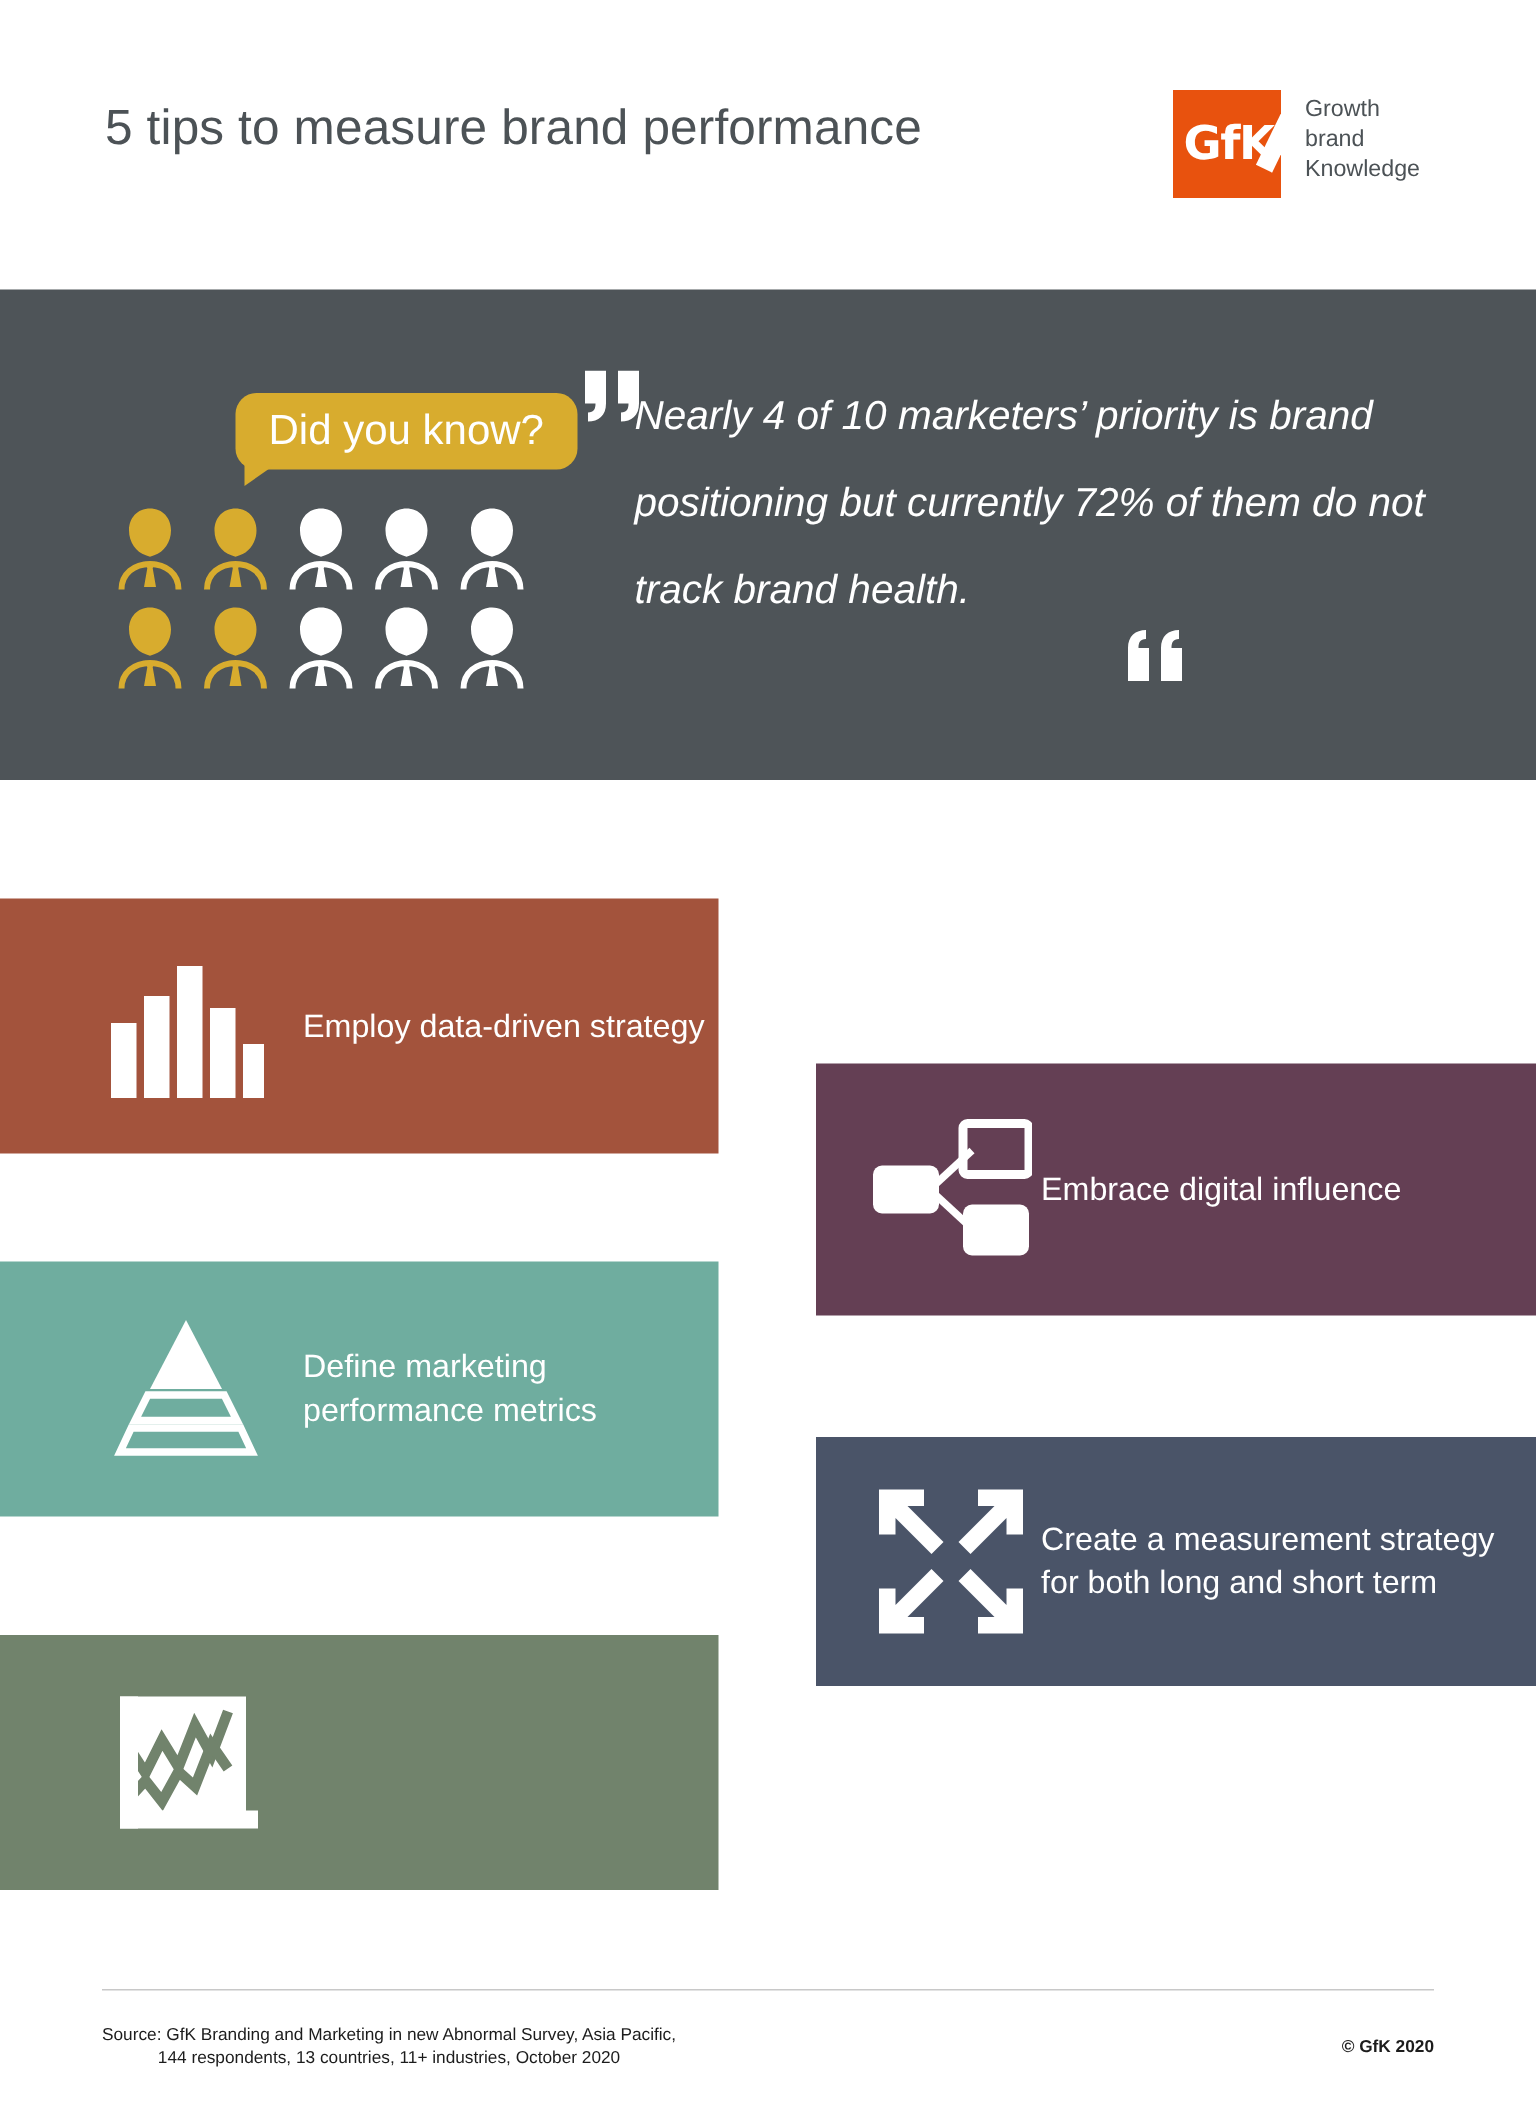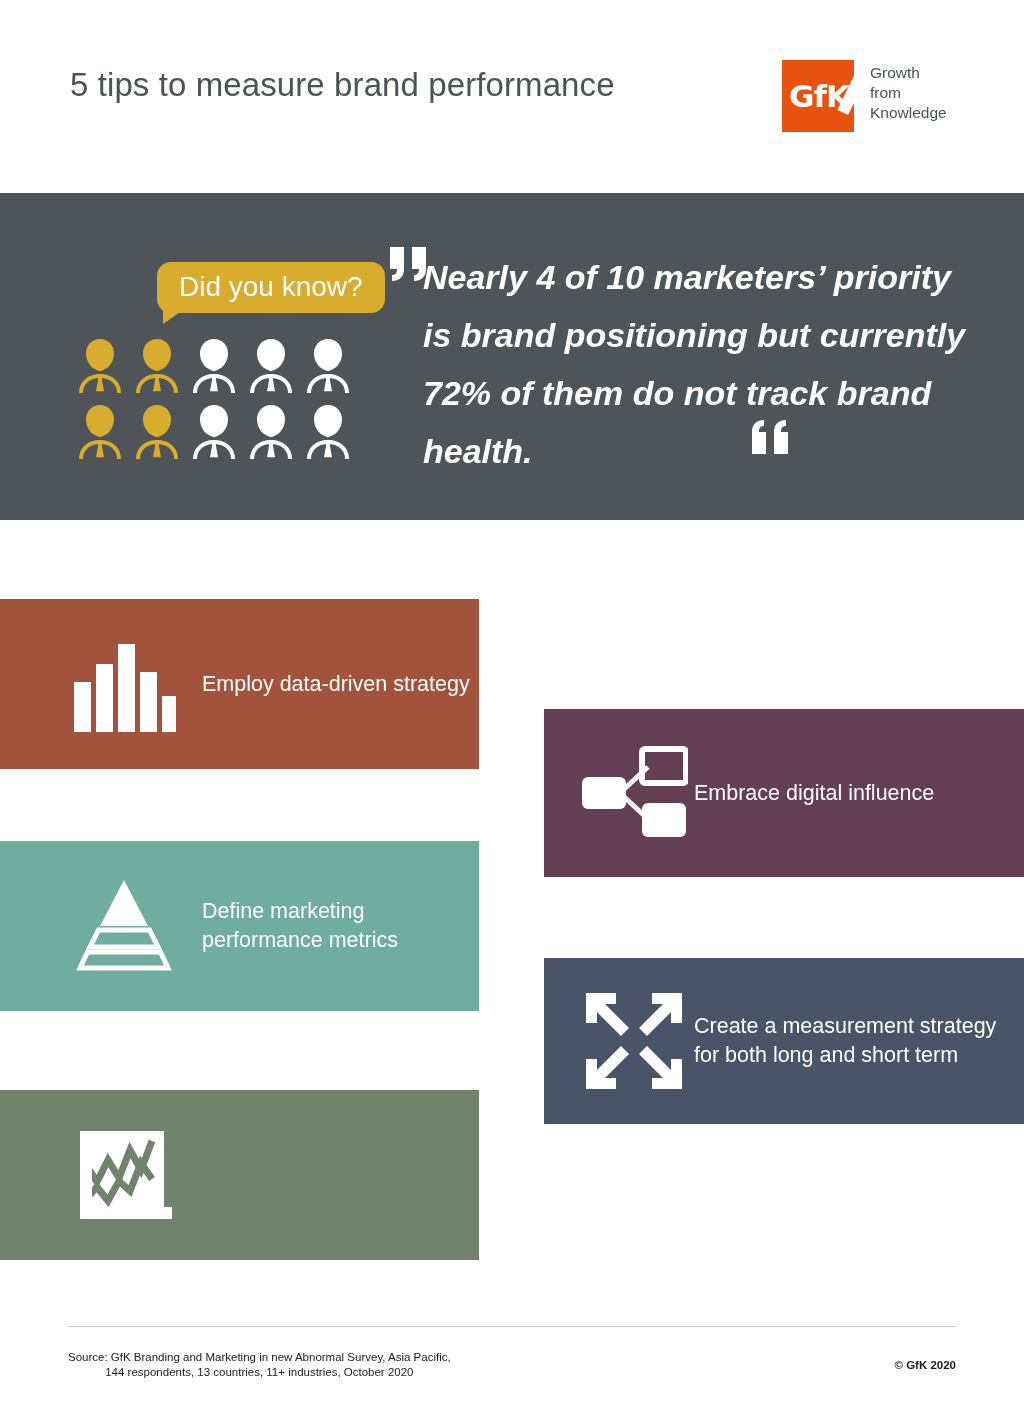--- a/index.html
+++ b/index.html
@@ -112,24 +112,24 @@
     grid-auto-rows: 66px;
     column-gap: 1px;
     row-gap: 0px;
   }
   .person { width: 56px; height: 66px; display: block; }
 
   .quote-text {
     position: absolute;
     left: 423px; top: 248px;
     width: 560px;
-    font-size: 34px;
+    font-size: 27px;
     line-height: 58px;
     font-style: italic;
-    font-weight: 700;
+    font-weight: 400;
     color: #ffffff;
   }
   .qmark {
     position: absolute;
     display: block;
   }
   .qmark-open { left: 388px; top: 247px; }
   .qmark-close { left: 748px; top: 414px; }
 
   
@@ -197,21 +197,21 @@
   <div class="header">
     <div class="page-title">5 tips to measure brand performance</div>
 
     <div class="logo-wrap">
       <div class="logo-mark">
         <span class="gfk-text">GfK</span>
         <span class="slash"></span>
       </div>
       <div class="logo-tagline">
         <div>Growth</div>
-        <div>from</div>
+        <div>brand</div>
         <div>Knowledge</div>
       </div>
     </div>
   </div>
 
   <div class="quote-band"></div>
 
   <div class="bubble">Did you know?</div>
 
   <div class="people-grid">

